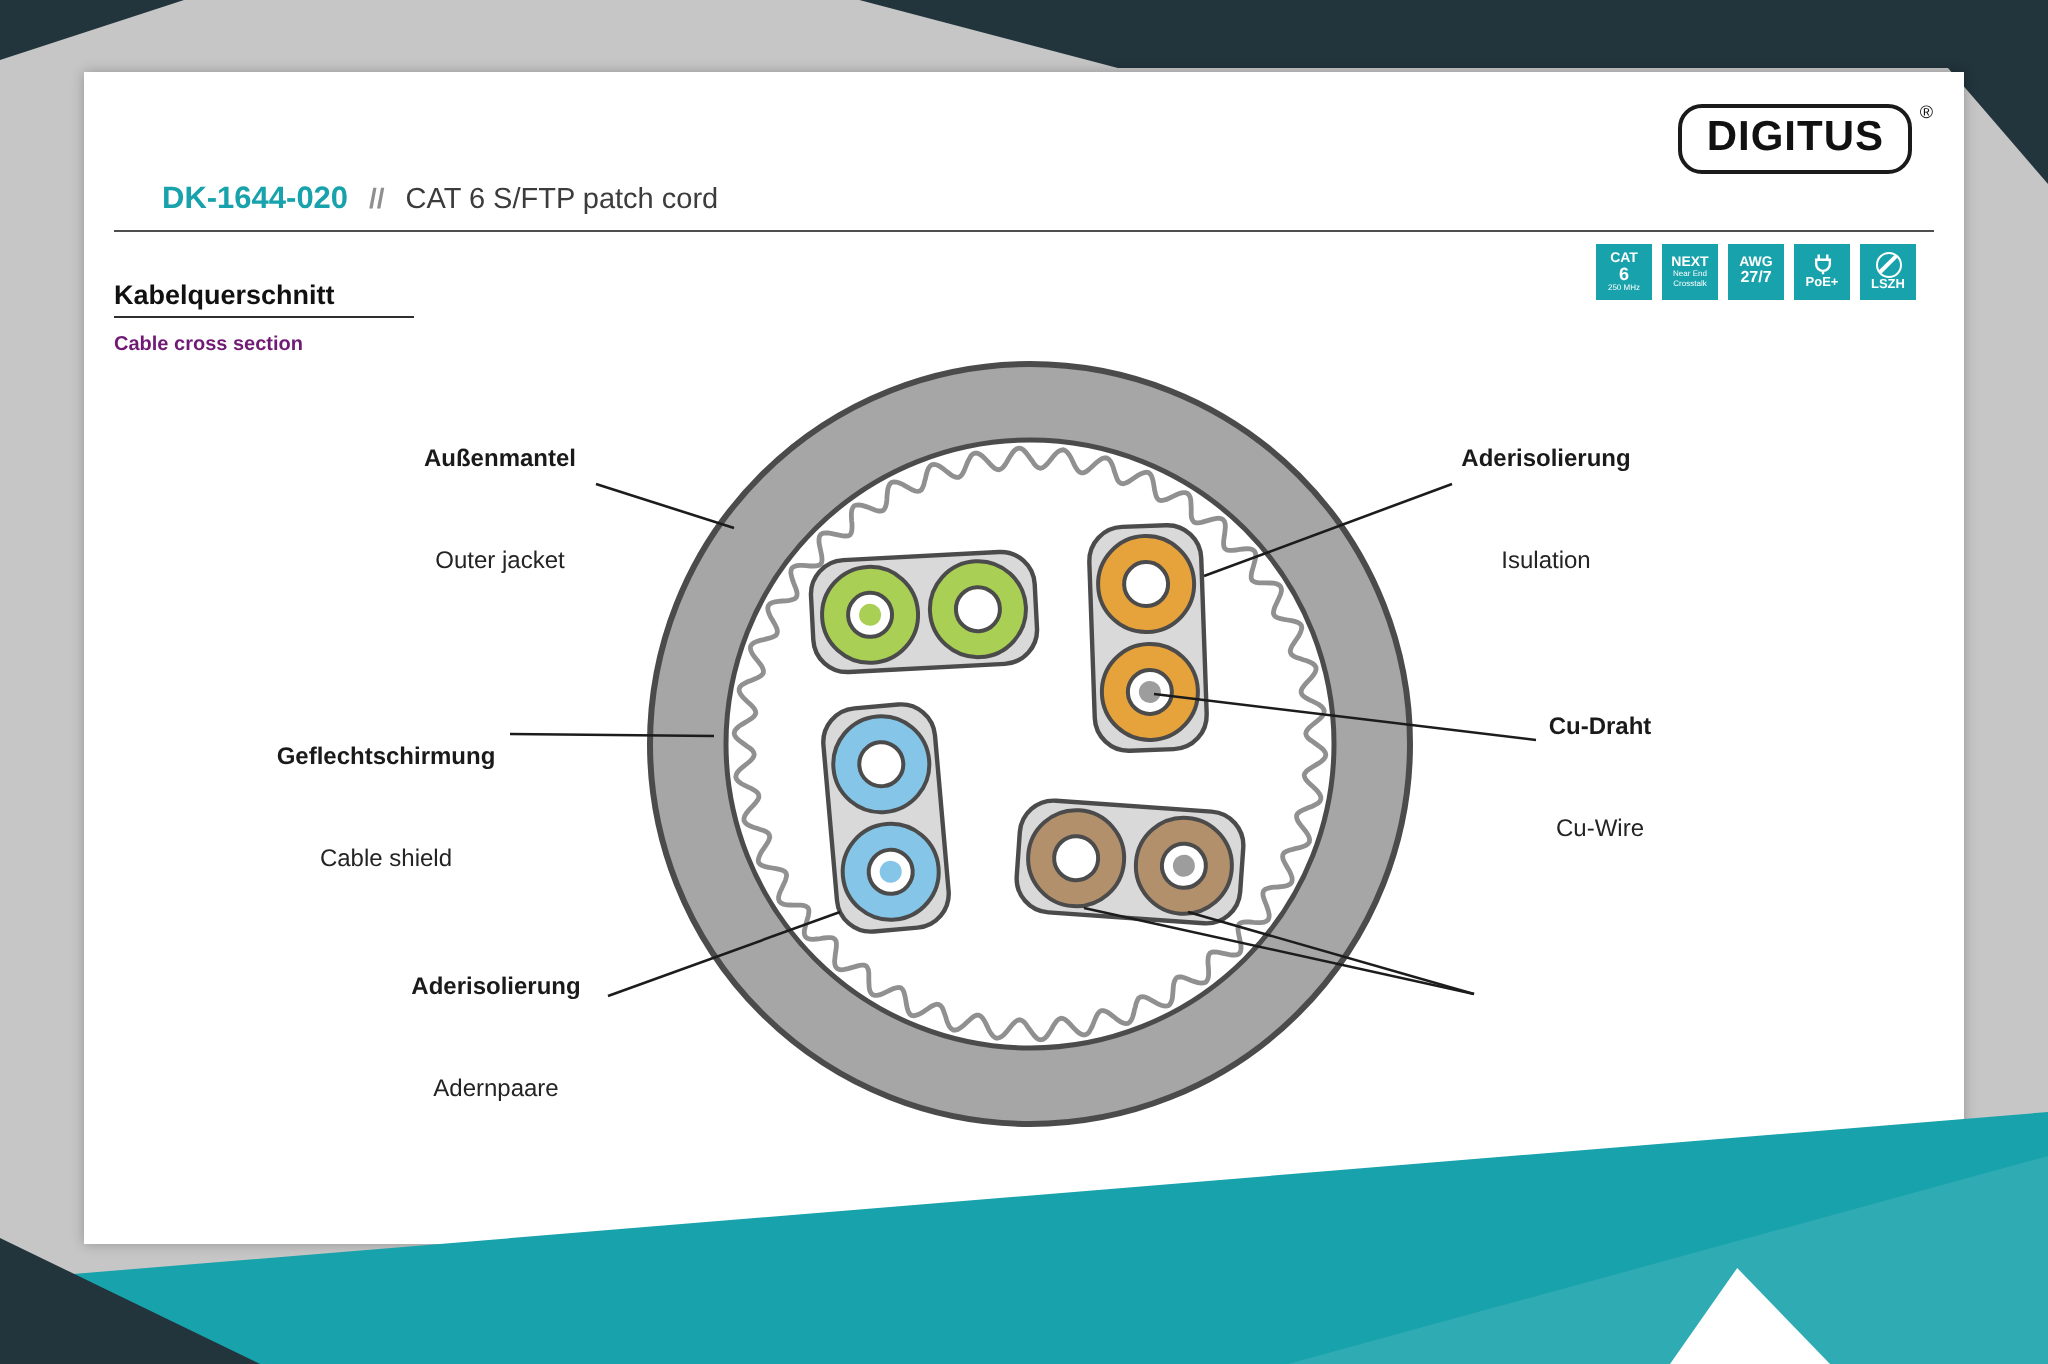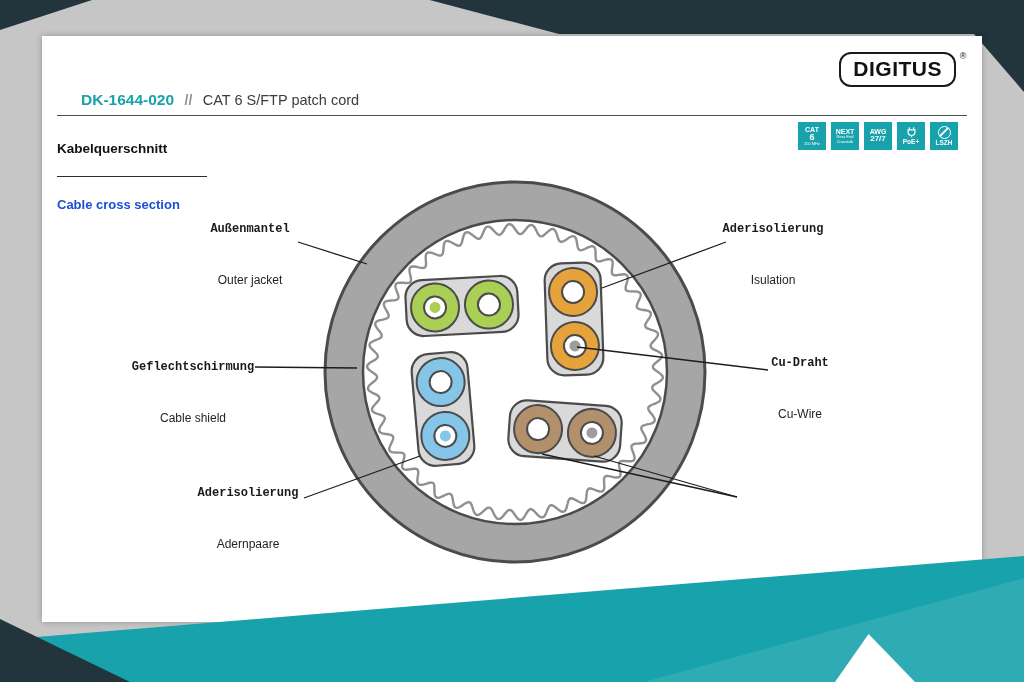--- a/index.html
+++ b/index.html
@@ -39,42 +39,42 @@
   .logo-reg{position:absolute;top:-3px;right:-13px;font-size:9px;font-weight:normal;color:#111;}
   
   .title-row{position:absolute;left:15px;top:55px;white-space:nowrap;margin-left:24px;}
   .p-code{color:#18a2ab;font-weight:bold;font-size:15.5px;}
   .p-sep{color:#8f8f8f;font-weight:bold;font-size:14px;margin:0 6px;}
   .p-title{color:#3c3c3c;font-size:14.5px;}
   .title-rule{position:absolute;left:15px;right:15px;top:79px;border-top:1.3px solid #4f4f4f;}
   
   .section-head{position:absolute;left:15px;top:103px;}
   .section-de{font-size:13.5px;font-weight:bold;color:#111;
-    display:inline-block;min-width:150px;padding-bottom:20px;border-bottom:1.6px solid #2e2e2e;}
-  .section-en{font-size:13px;font-weight:bold;color:#1d4ed8;margin-top:20px;}
+    display:inline-block;min-width:150px;padding-bottom:3px;border-bottom:1.6px solid #2e2e2e;}
+  .section-en{font-size:10px;font-weight:bold;color:#701a75;margin-top:8px;}
   
   .badges{position:absolute;top:86px;right:24px;display:flex;gap:5px;}
   .badge{width:28px;height:28px;background:#18a2ab;color:#fff;
     display:flex;flex-direction:column;align-items:center;justify-content:center;
     line-height:1.05;text-align:center;}
   .b-top{font-size:7px;font-weight:bold;}
   .b-main{font-size:9px;font-weight:bold;}
   .b-main2{font-size:8px;font-weight:bold;text-align:center;}
   .b-sub{font-size:4px;}
   .b-label{font-size:6.5px;font-weight:bold;margin-top:1px;}
   .b-icon{width:13px;height:12px;display:block;}
   .no-circle{width:11px;height:11px;border:1.4px solid #fff;border-radius:50%;
     position:relative;display:block;}
   .no-circle::before{content:"";position:absolute;left:4.3px;top:-1px;width:1.6px;height:12px;
     background:#fff;transform:rotate(45deg);}
   
   .diagram{position:absolute;left:0;top:0;width:940px;height:586px;}
   
   .callout{position:absolute;width:160px;text-align:center;font-size:12px;line-height:15px;color:#1a1a1a;}
-  .callout .de{font-weight:bold;font-family:Liberation Mono, monospace;}
+  .callout .de{font-weight:bold;}
   .callout .en{color:#242424;margin-top:36px;}
 </style>
 </head>
 <body>
 
 <div class="deco deco-top-left"></div>
 <div class="deco deco-top-right"></div>
 <div class="deco deco-right-wedge"></div>
 
 <div class="card">
@@ -174,21 +174,21 @@
       <line x1="726" y1="334" x2="535" y2="311"></line>
       <line x1="695" y1="461" x2="500" y2="418"></line>
       <line x1="695" y1="461" x2="552" y2="420"></line>
     </g>
   </svg>
 
   <div class="callout" style="left:128px;top:186px">
     <div class="de">Außenmantel</div>
     <div class="en">Outer jacket</div>
   </div>
-  <div class="callout" style="left:71px;top:324px">
+  <div class="callout" style="left:71px;top:335px">
     <div class="de">Geflechtschirmung</div>
     <div class="en">Cable shield</div>
   </div>
   <div class="callout" style="left:126px;top:450px">
     <div class="de">Aderisolierung</div>
     <div class="en">Adernpaare</div>
   </div>
   <div class="callout" style="left:678px;top:320px">
     <div class="de">Cu-Draht</div>
     <div class="en">Cu-Wire</div>

